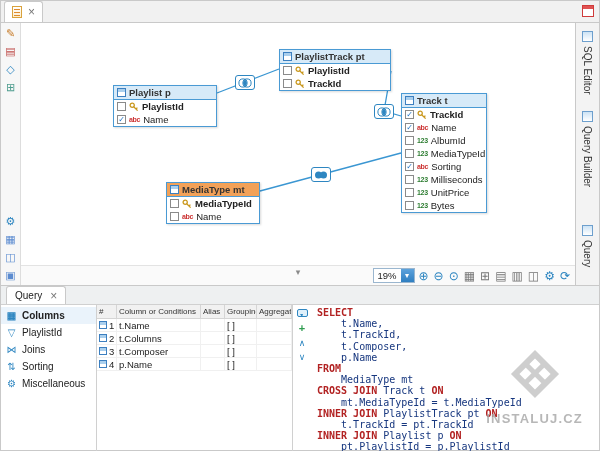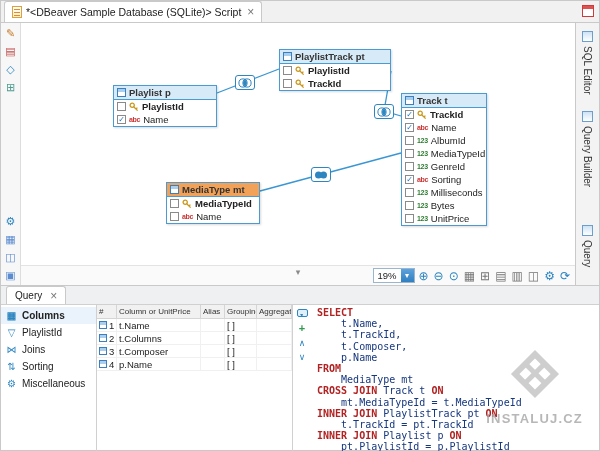--- a/index.html
+++ b/index.html
@@ -83,21 +83,20 @@
 .wm-text{color:#a6a6a6;font-weight:700;font-size:13px;letter-spacing:1.2px}
 </style>
 </head>
 <body>
 
 <div class="app">
 
   <div class="tabbar">
     <div class="tab">
       <span class="script-ico"></span>
-      <span>*&lt;DBeaver Sample Database (SQLite)&gt; Script</span>
       <span class="tab-close">×</span>
     </div>
     <span class="corner-ico"></span>
   </div>
 
   <div class="main">
 
     <div class="ltb">
       <span class="c-or">✎</span>
       <span class="c-rd">▤</span>
@@ -188,43 +187,38 @@
             <span class="cb"></span>
             <span class="ic-123">123</span>
             <span>AlbumId</span>
           </div>
           <div class="ent-r">
             <span class="cb"></span>
             <span class="ic-123">123</span>
             <span>MediaTypeId</span>
           </div>
           <div class="ent-r">
-            <span class="cb"></span>
-            <span class="ic-123">123</span>
-            <span>GenreId</span>
-          </div>
-          <div class="ent-r">
             <span class="cb on">✓</span>
             <span class="ic-abc">abc</span>
             <span>Sorting</span>
           </div>
           <div class="ent-r">
             <span class="cb"></span>
             <span class="ic-123">123</span>
             <span>Milliseconds</span>
           </div>
           <div class="ent-r">
             <span class="cb"></span>
             <span class="ic-123">123</span>
+            <span>UnitPrice</span>
+          </div>
+          <div class="ent-r">
+            <span class="cb"></span>
+            <span class="ic-123">123</span>
             <span>Bytes</span>
-          </div>
-          <div class="ent-r">
-            <span class="cb"></span>
-            <span class="ic-123">123</span>
-            <span>UnitPrice</span>
           </div>
         </div>
         <div class="ent" style="left: 145px; top: 159px; width: 94px;">
           <div class="ent-h" style="background: rgb(242, 161, 88);">
             <span class="ic-tbl"></span>
             <span>MediaType mt</span>
           </div>
           <div class="ent-r">
             <span class="cb"></span>
             <span class="ic-key">
@@ -323,21 +317,21 @@
             <span>Sorting</span>
           </div>
           <div class="qs-item">
             <span class="qs-ic">⚙</span>
             <span>Miscellaneous</span>
           </div>
         </div>
       <div class="qgrid">
         <div class="qhead">
             <span class="qh w0">#</span>
-            <span class="qh w1">Column or UnitPrice</span>
+            <span class="qh w1">Column or Conditions</span>
             <span class="qh w2">Alias</span>
             <span class="qh w3">Grouping</span>
             <span class="qh w4">Aggregation</span>
           </div>
         <div class="qrows">
             <div class="qrow">
               <span class="qc w0">
                 <span class="ic-tbl"></span>
                 <span>1</span>
               </span>

